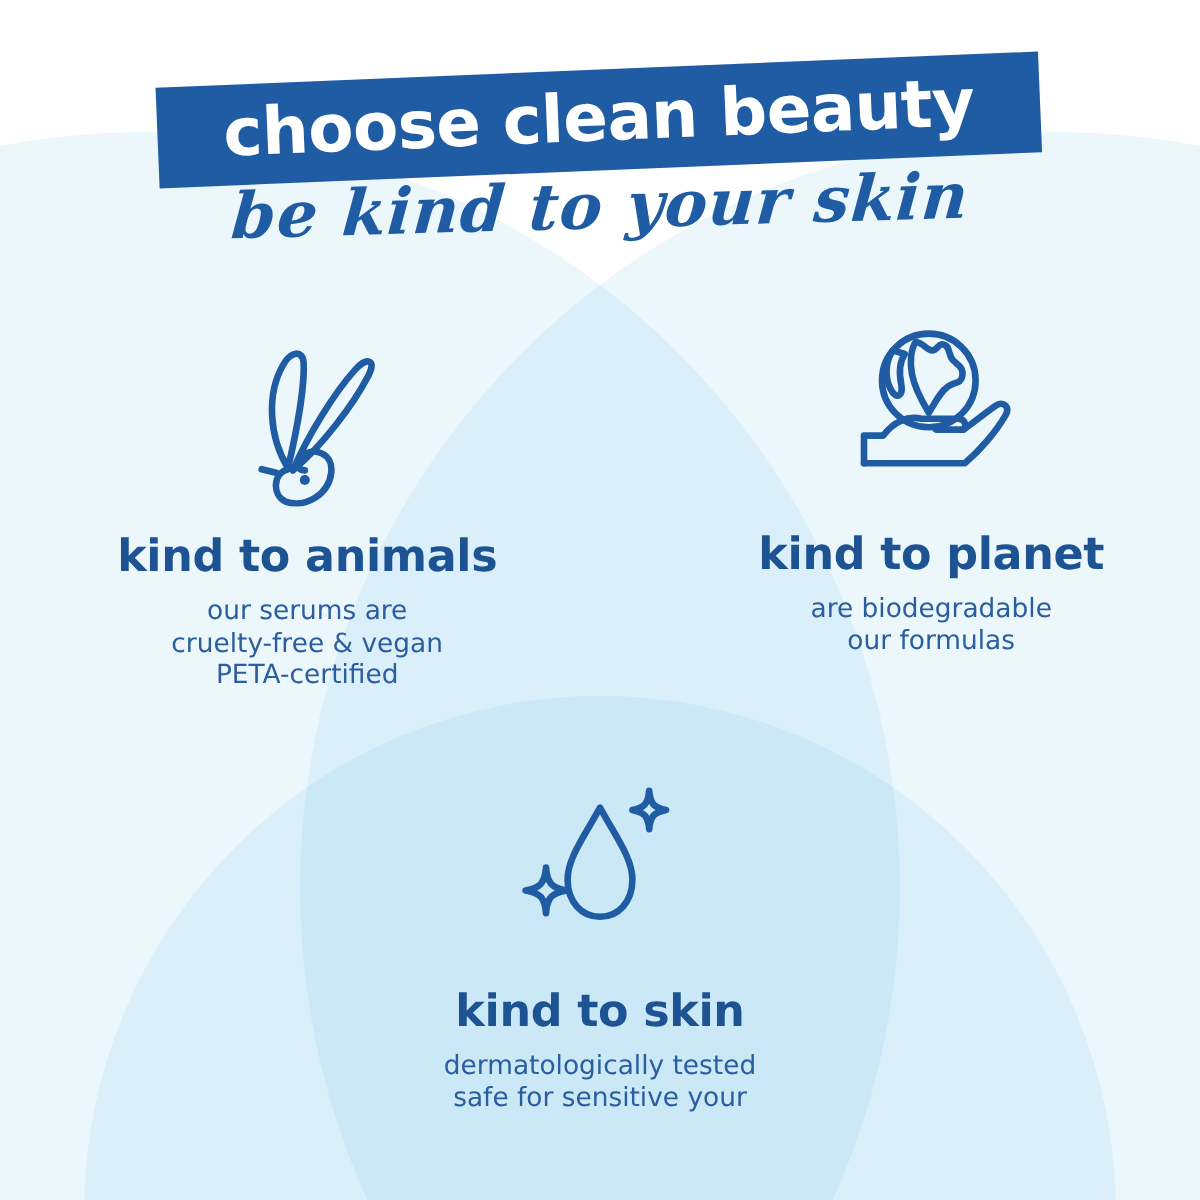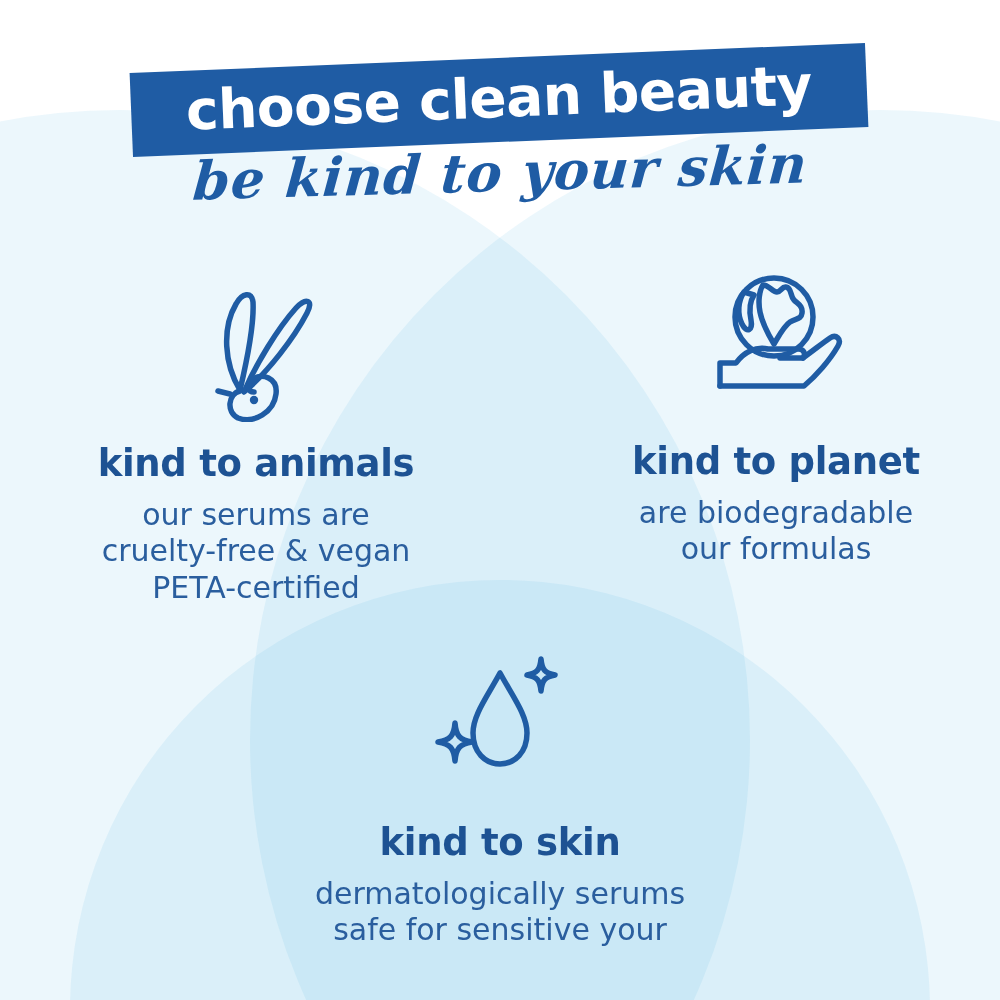--- a/index.html
+++ b/index.html
@@ -99,21 +99,21 @@
     font-size: 37px;
     line-height: 1.1;
     margin: 10px;
     letter-spacing: -0.3px;
     white-space: nowrap;
   }
   .feature-body {
     color: #2A5E9E;
     font-family: "DejaVu Sans", sans-serif;
     font-weight: normal;
-    font-size: 30px;
+    font-size: 22px;
     line-height: 1.22;
     margin: 0;
   }
   .feature-body .ln {
     display: block;
     white-space: nowrap;
   }
 
   
   #feature-animals {
@@ -234,18 +234,18 @@
           <path d="M106 14 C 107 25, 110 28, 120 30 C 110 32, 107 35, 106 46
                    C 105 35, 102 32, 92 30 C 102 28, 105 25, 106 14 Z"></path>
 
           <path d="M20 78 C 21 91, 25 95, 37 97 C 25 99, 21 103, 20 116
                    C 19 103, 15 99, 3 97 C 15 95, 19 91, 20 78 Z"></path>
         </g>
       </svg>
     </div>
     <p class="feature-title">kind to skin</p>
     <p class="feature-body">
-      <span class="ln">dermatologically serums</span>
+      <span class="ln">dermatologically tested</span>
       <span class="ln">safe for sensitive your</span>
     </p>
   </div>
 
 </div>
 
 </body></html>

